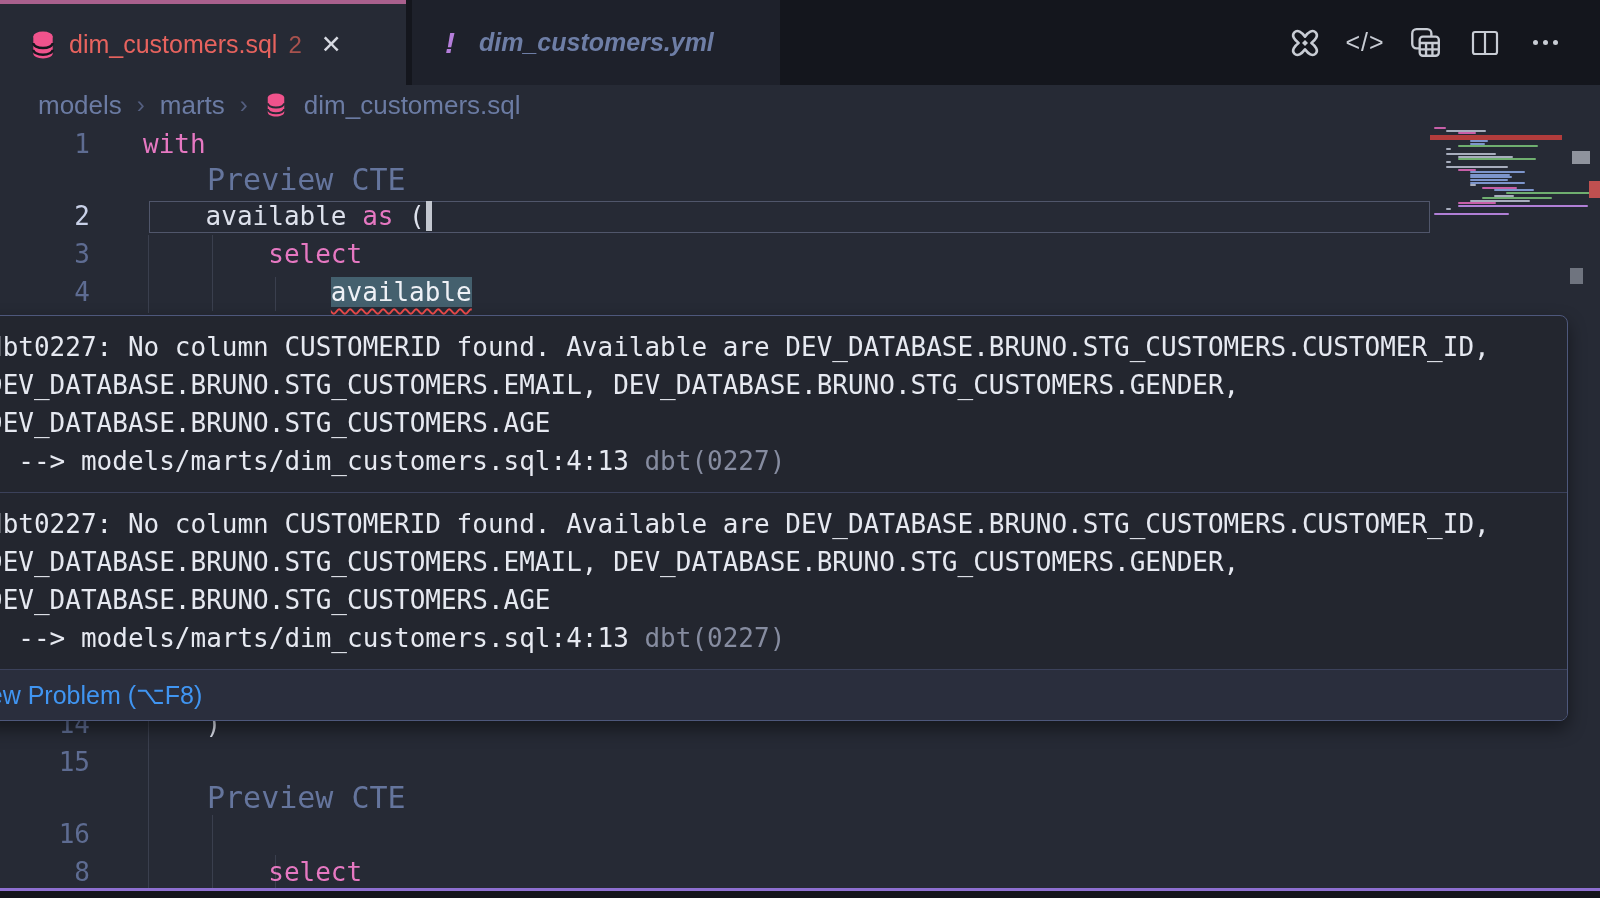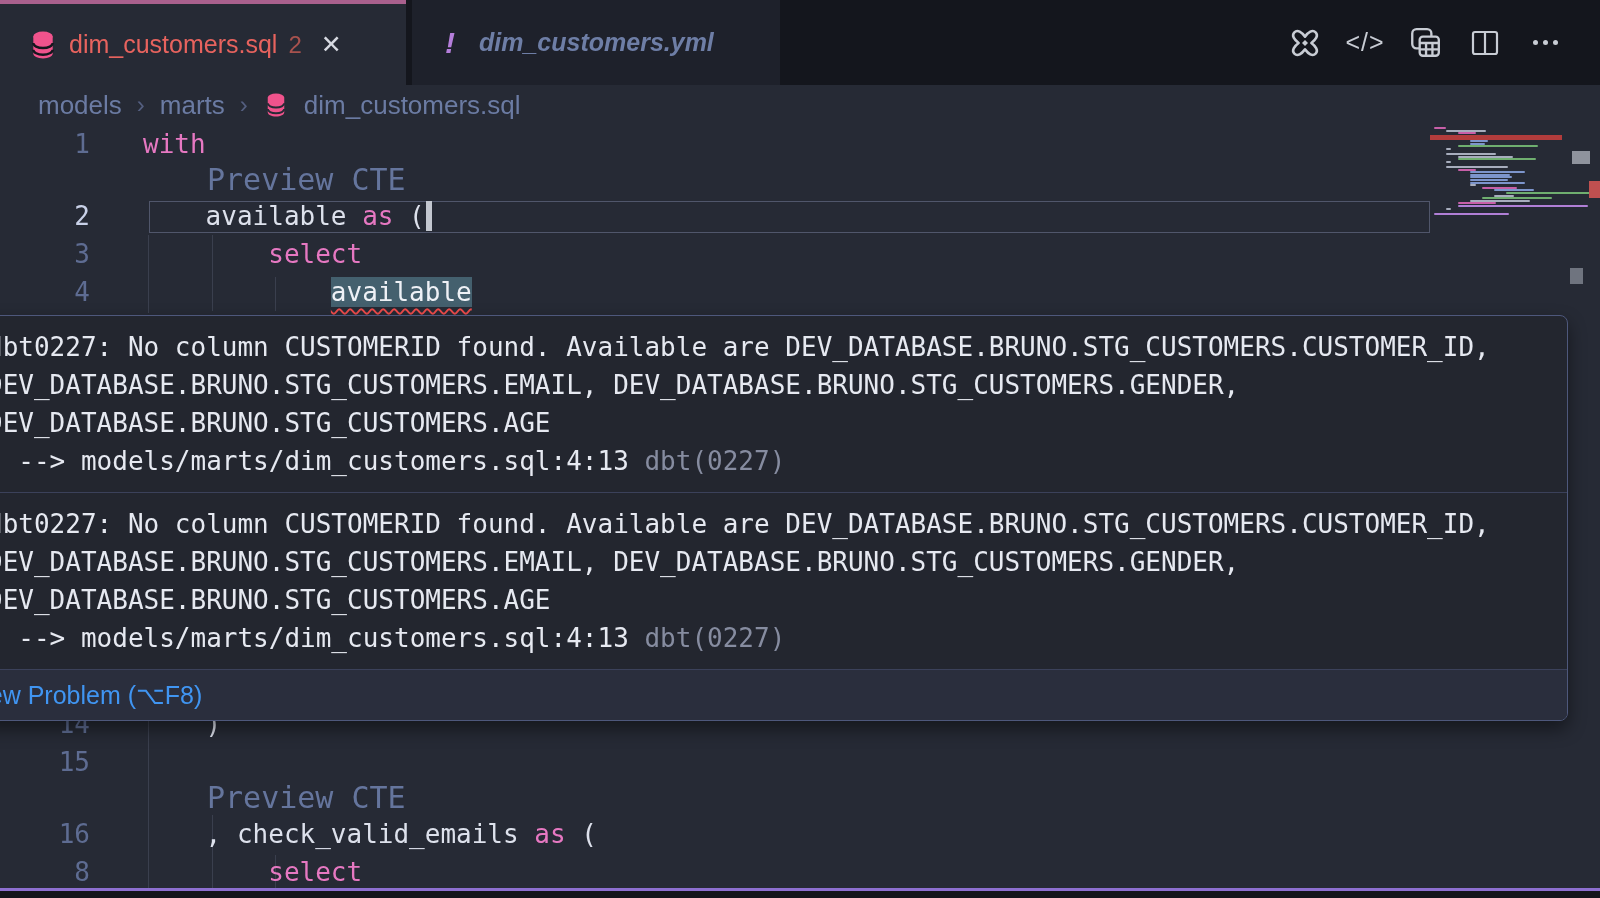--- a/index.html
+++ b/index.html
@@ -177,21 +177,20 @@
           <div class="row">
             <span class="ln">15</span>
             <span class="ct"></span>
           </div>
           <div class="row lens">
             <span class="ln"></span>
             <span class="lens-ct">Preview CTE</span>
           </div>
           <div class="row">
             <span class="ln">16</span>
-            <span class="ct"><span class="sf">    , check_valid_emails </span><span class="sk">as</span><span class="sf"> (</span></span>
           </div>
           <div class="row">
             <span class="ln">8</span>
             <span class="ct"><span class="sf">        </span><span class="sk">select</span></span>
           </div>
         </div>
       </div>
   </div>
 
   <div class="minimap">

